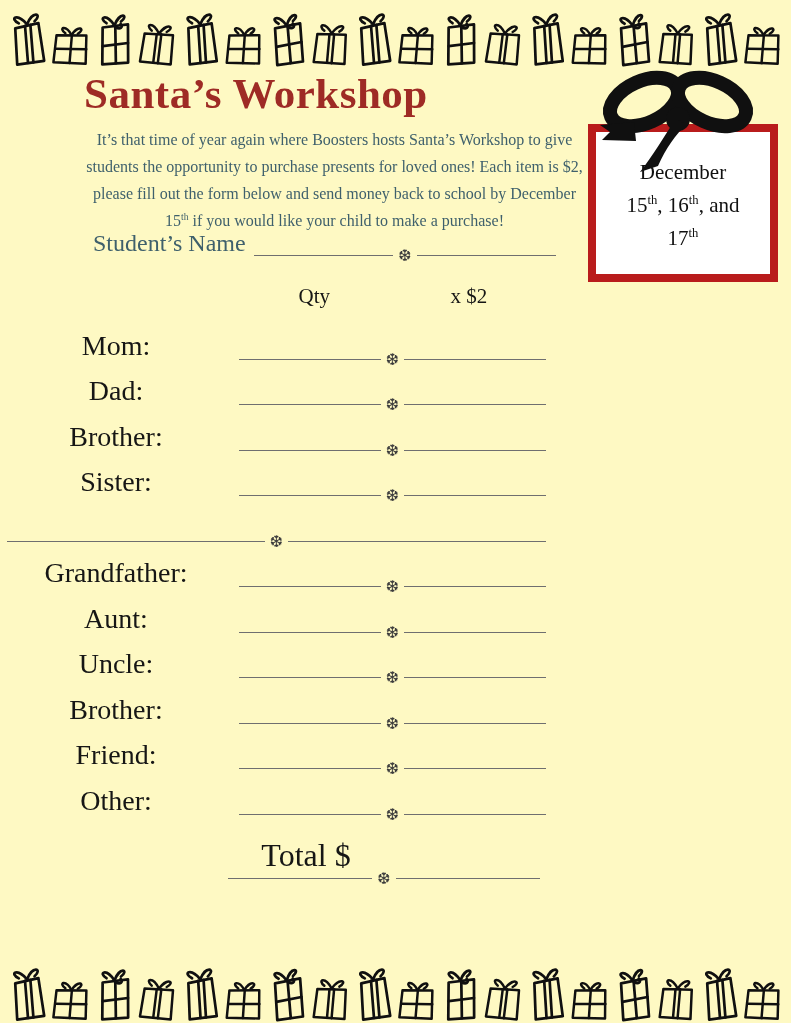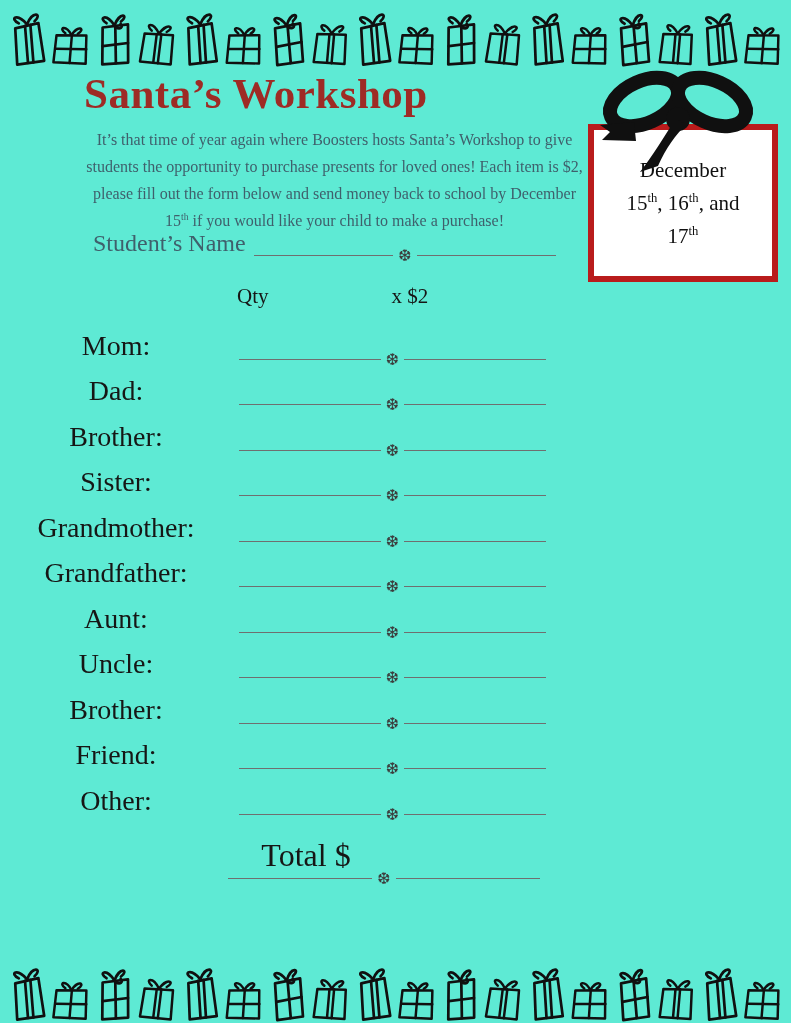--- a/index.html
+++ b/index.html
@@ -1,46 +1,46 @@
 <!DOCTYPE html>
 <html><head>
 <meta charset="utf-8">
 <style>
   html,body{margin:0;padding:0;background:#ffffff;}
   .page{
-    position:relative;width:791px;height:1023px;background:#5eead4;overflow:hidden;
+    position:relative;width:791px;height:1023px;background:#fef9c3;overflow:hidden;
     font-family:"Liberation Serif","DejaVu Serif",serif;color:var(--ink,#161615);
   }
   
   .gift-border{position:absolute;left:0;right:0;height:68px;display:flex;
     justify-content:space-between;align-items:flex-end;padding:4px 8px 2px;box-sizing:border-box;}
   .gift-border.top{top:0;}
   .gift-border.bottom{bottom:0;}
   .gift{stroke:#101010;fill:none;stroke-width:3;stroke-linecap:round;stroke-linejoin:round;flex:0 0 auto;}
   
   .title{position:absolute;left:84px;top:72px;margin:0;font-size:43px;font-weight:700;
     color:var(--title-red,#9e2b25);letter-spacing:.5px;line-height:1;white-space:nowrap;}
   .intro{position:absolute;left:82px;top:126px;width:505px;margin:0;font-size:16px;
     line-height:27px;color:var(--body-teal,#3f606c);text-align:center;}
   sup{font-size:60%;vertical-align:super;line-height:0;}
   
   .bow{position:absolute;left:592px;top:62px;width:172px;height:120px;z-index:3;fill:#101010;}
   .date-box{position:absolute;left:588px;top:124px;width:190px;height:158px;z-index:2;
-    border:6px solid #b91c1c;box-sizing:border-box;background:#fff;text-align:center;
+    border:8px solid #b91c1c;box-sizing:border-box;background:#fff;text-align:center;
     font-size:21px;line-height:33px;padding-top:24px;color:#101010;}
   
   .field{flex:1;display:flex;align-items:flex-end;}
   .seg{flex:1;display:block;height:0;border-bottom:1.5px solid var(--line,#6f6f6f);}
   .snow{font-family:"DejaVu Sans",sans-serif;font-size:16px;color:#3c3c3c;line-height:0;
     margin:0 5px;display:inline-block;}
   .student-row{position:absolute;left:93px;top:230px;width:463px;display:flex;align-items:flex-end;}
   .student-label{font-size:24px;color:var(--body-teal,#3f606c);line-height:1.1;white-space:nowrap;}
   .student-row .field{margin-left:8px;}
   .col-headers{position:absolute;left:237px;top:284px;width:309px;display:flex;font-size:21px;}
-  .col-headers span{flex:1;text-align:left;font-family:Liberation Serif, serif;}
+  .col-headers span{flex:1;text-align:center;font-family:Liberation Serif, serif;}
   #rows{position:absolute;left:0;top:314px;width:546px;}
   .form-row{display:flex;align-items:flex-end;height:45.5px;}
   .row-label{width:232px;text-align:center;font-size:28px;line-height:1;white-space:nowrap;}
   .form-row .field{margin-left:7px;}
   .total-block{position:absolute;left:228px;top:840px;width:312px;}
   .total-label{width:156px;text-align:center;font-size:32px;line-height:31px;}
   .total-field{display:flex;align-items:flex-end;margin-top:7px;}
 </style>
 </head>
 <body>
@@ -200,21 +200,20 @@
   <div class="form-row">
     <span class="row-label">Sister:</span>
     <div class="field">
       <span class="seg"></span>
       <span class="snow">❆</span>
       <span class="seg"></span>
     </div>
   </div>
 
   <div class="form-row">
-    <span class="row-label">Grandmother:</span>
     <div class="field">
       <span class="seg"></span>
       <span class="snow">❆</span>
       <span class="seg"></span>
     </div>
   </div>
 
   <div class="form-row">
     <span class="row-label">Grandfather:</span>
     <div class="field">

